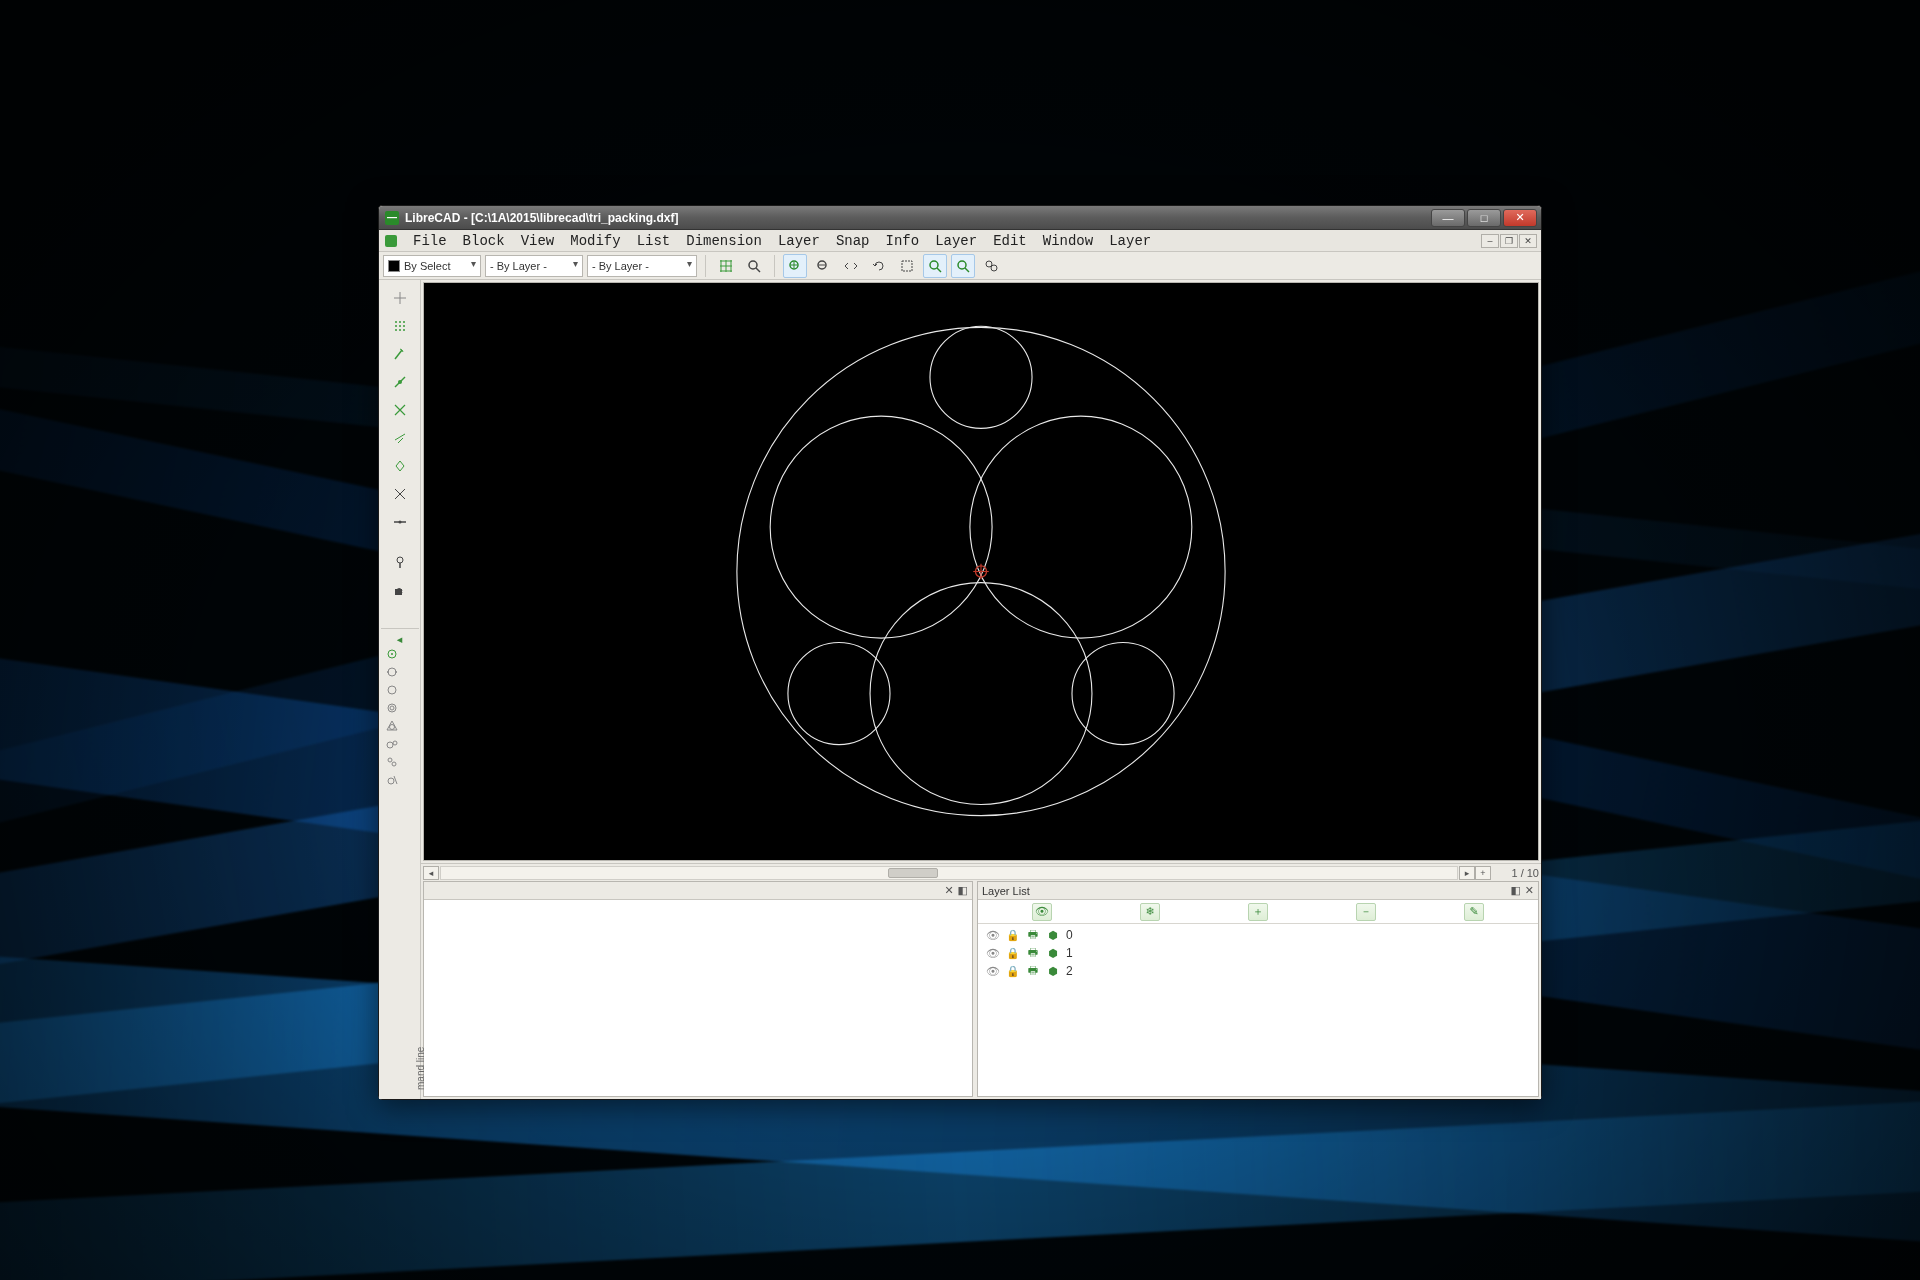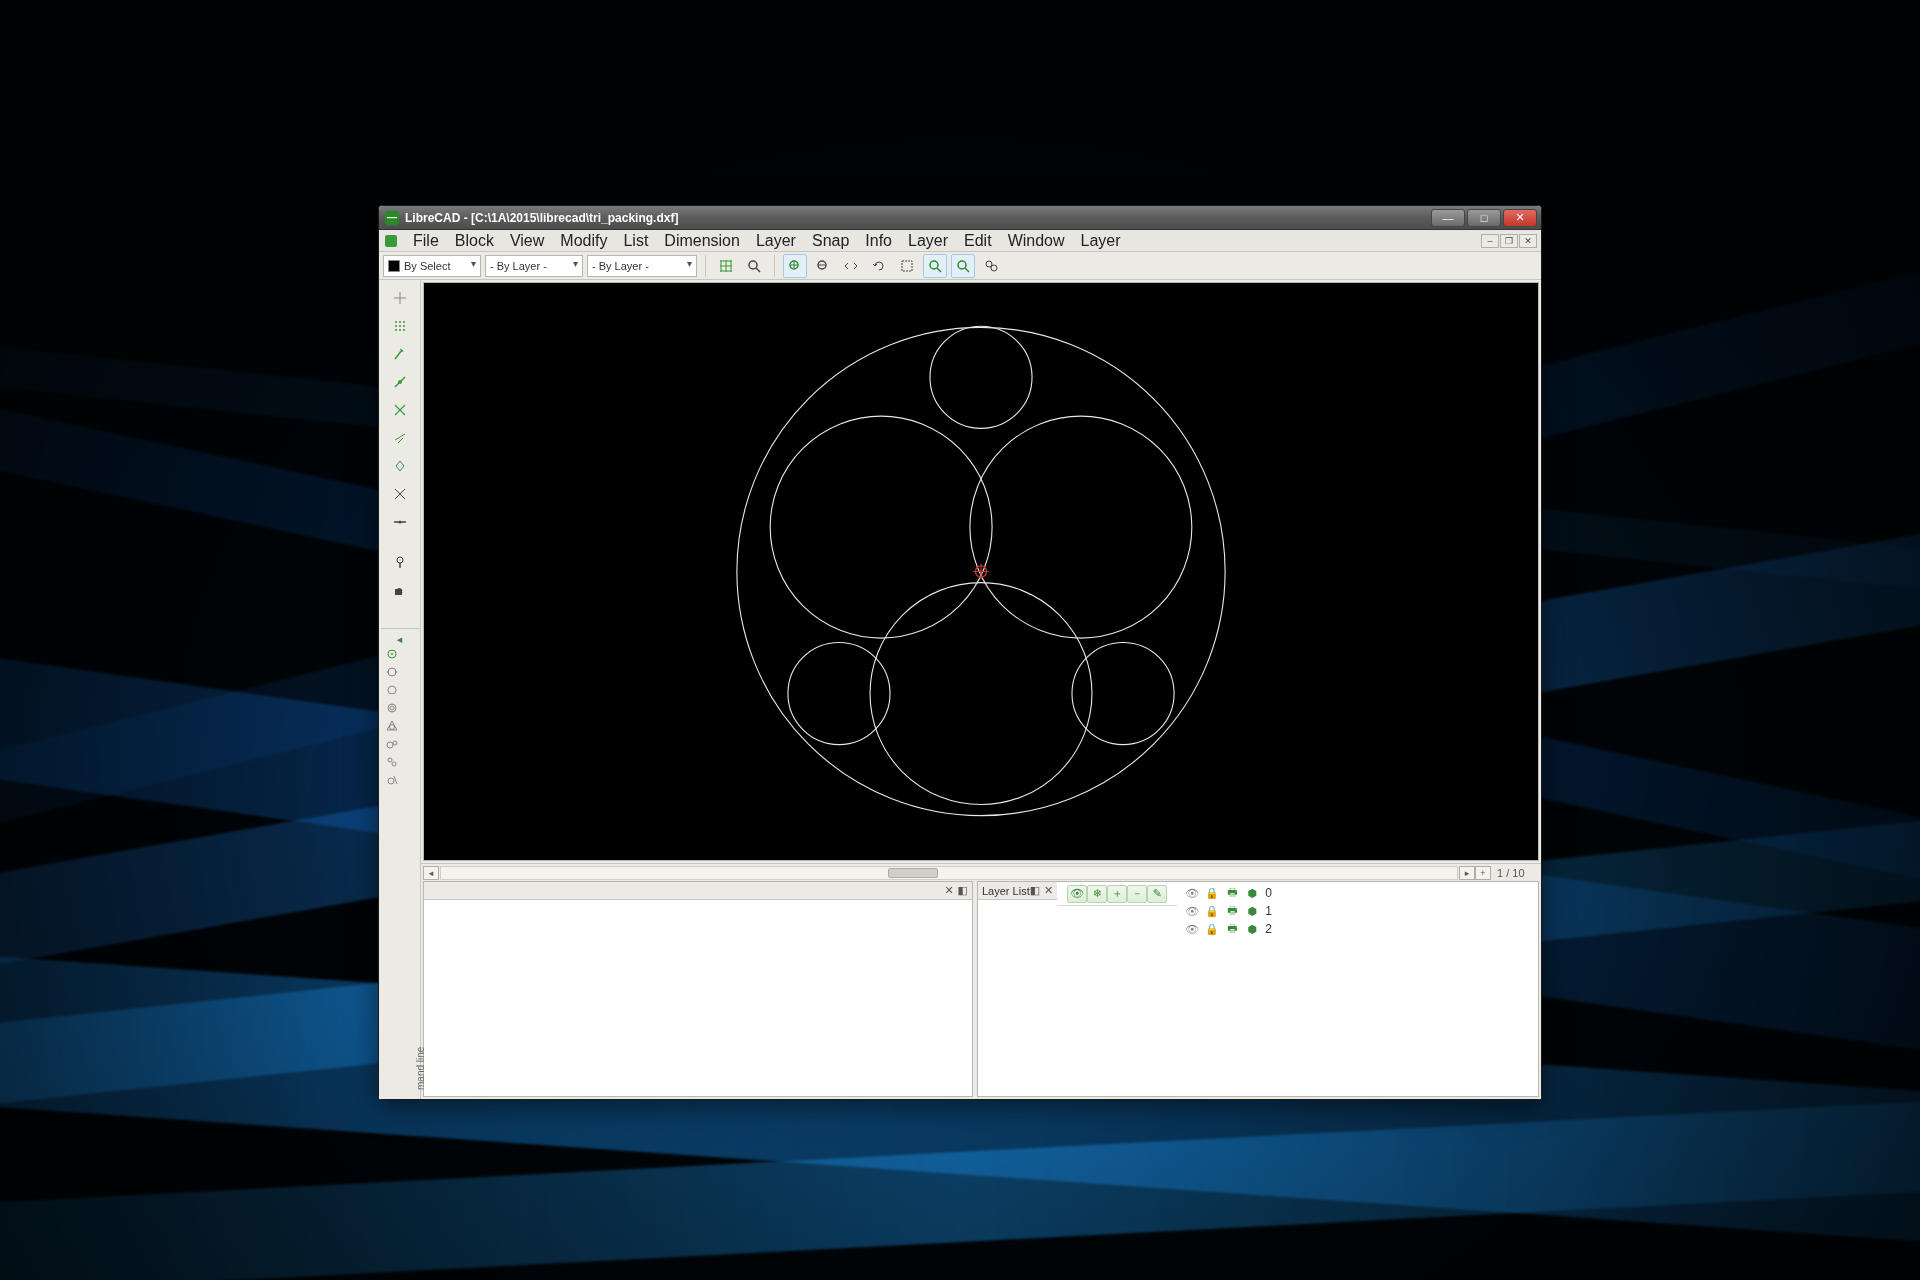--- a/index.html
+++ b/index.html
@@ -70,21 +70,21 @@
   .menubar {
     height:22px; background:#e8e6e0;
     display:flex; align-items:center; padding:0 4px;
     border-bottom:1px solid #c8c6c0;
   }
   .appicon {
     width:16px;height:16px;margin-right:6px;
     display:inline-flex;align-items:center;justify-content:center;
   }
   .menubar .mitem {
-    padding:2px 8px; color:#222; cursor:default; font-size:16px;
+    padding:2px 8px; color:#222; cursor:default; font-size:14px;font-family:Liberation Mono, monospace;
   }
   .mdicontrols {
     margin-left:auto; display:flex; gap:1px;
   }
   .mdicontrols .c {
     width:18px;height:14px;border:1px solid #b0aea8;background:#eceae4;
     display:flex;align-items:center;justify-content:center;font-size:9px;color:#444;
   }
 
   .toolbar {
@@ -133,41 +133,41 @@
     overflow:hidden;
   }
   .canvas svg {width:100%;height:100%;}
   .hscroll {
     height:18px; background:#eceae4; display:flex;align-items:center;
     border-top:1px solid #c8c6c0; padding:0 2px;
   }
   .hscroll .sbtn {width:16px;height:14px;border:1px solid #b0aea8;background:#f4f2ec;display:flex;align-items:center;justify-content:center;font-size:9px;color:#555;}
   .hscroll .track {flex:1;height:14px;border:1px solid #d0cec8;background:#f4f2ec;margin:0 1px;position:relative;}
   .hscroll .thumb {position:absolute;left:44%;top:1px;width:50px;height:10px;background:#d0cec8;border:1px solid #b0aea8;border-radius:2px;}
-  .hscroll .pageind {margin-left:6px;font-size:11px;color:#555;width:42px;}
+  .hscroll .pageind {margin-left:6px;font-size:11px;color:#555;width:42px;text-align:right;}
 
   .bottompane {
     height:218px; display:flex; gap:4px; padding:0 2px 2px 2px;
   }
   .cmdpanel {
     flex:0 0 550px; background:#fff; border:1px solid #b8b6b0; position:relative;
   }
   .panel-hdr {
     height:18px; background:#eceae4; border-bottom:1px solid #c8c6c0;
     display:flex;align-items:center;padding:0 4px;font-size:11px;color:#333;
   }
   .panel-hdr .pbtns {margin-left:auto;display:flex;gap:4px;color:#555;font-size:11px;}
   .panel-hdr .pbtn{cursor:default;}
   .cmdpanel .vlabel {
     position:absolute; left:2px; bottom:6px;
     transform:rotate(-90deg); transform-origin:left bottom;
     font-size:10px; color:#666; white-space:nowrap;
   }
   .layerpanel {
-    flex:1; background:#fff; border:1px solid #b8b6b0; display:flex;flex-direction:row;
+    flex:1; background:#fff; border:1px solid #b8b6b0; display:flex;flex-direction:column;
   }
   .layer-toolbar {
     height:24px; border-bottom:1px solid #d8d6d0; display:flex;align-items:center;justify-content:space-around;padding:0 10px;
   }
   .laybtn {
     width:20px;height:18px;border:1px solid #b8d4b0;border-radius:2px;
     background:linear-gradient(#f0f8ec,#deeed6);
     display:flex;align-items:center;justify-content:center;color:#3a8a3a;font-size:11px;
   }
   .layerlist {flex:1;overflow:auto;padding:2px 4px;}

